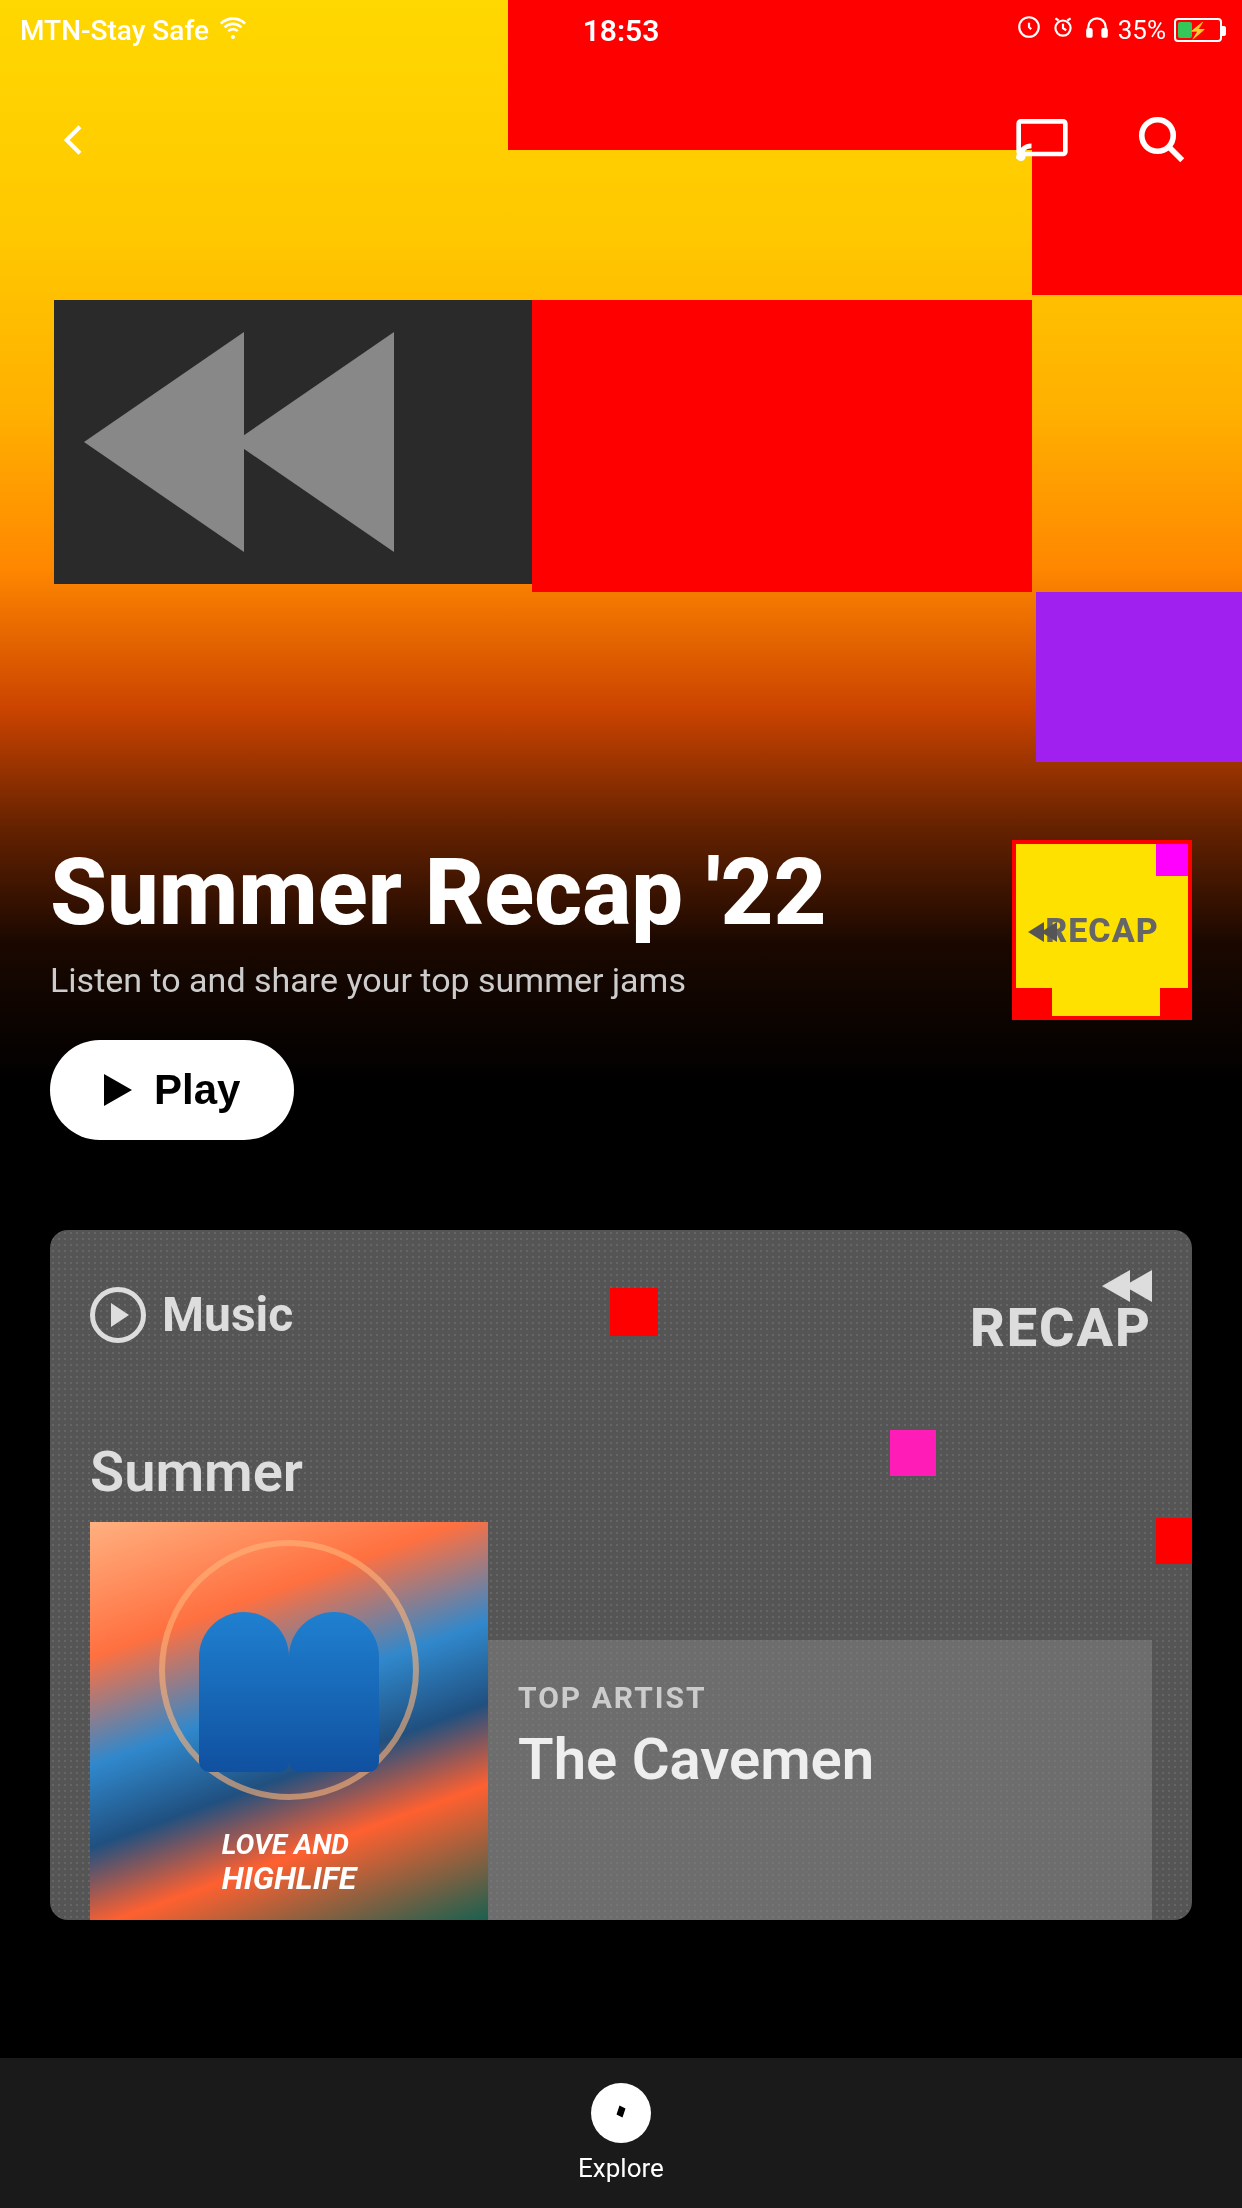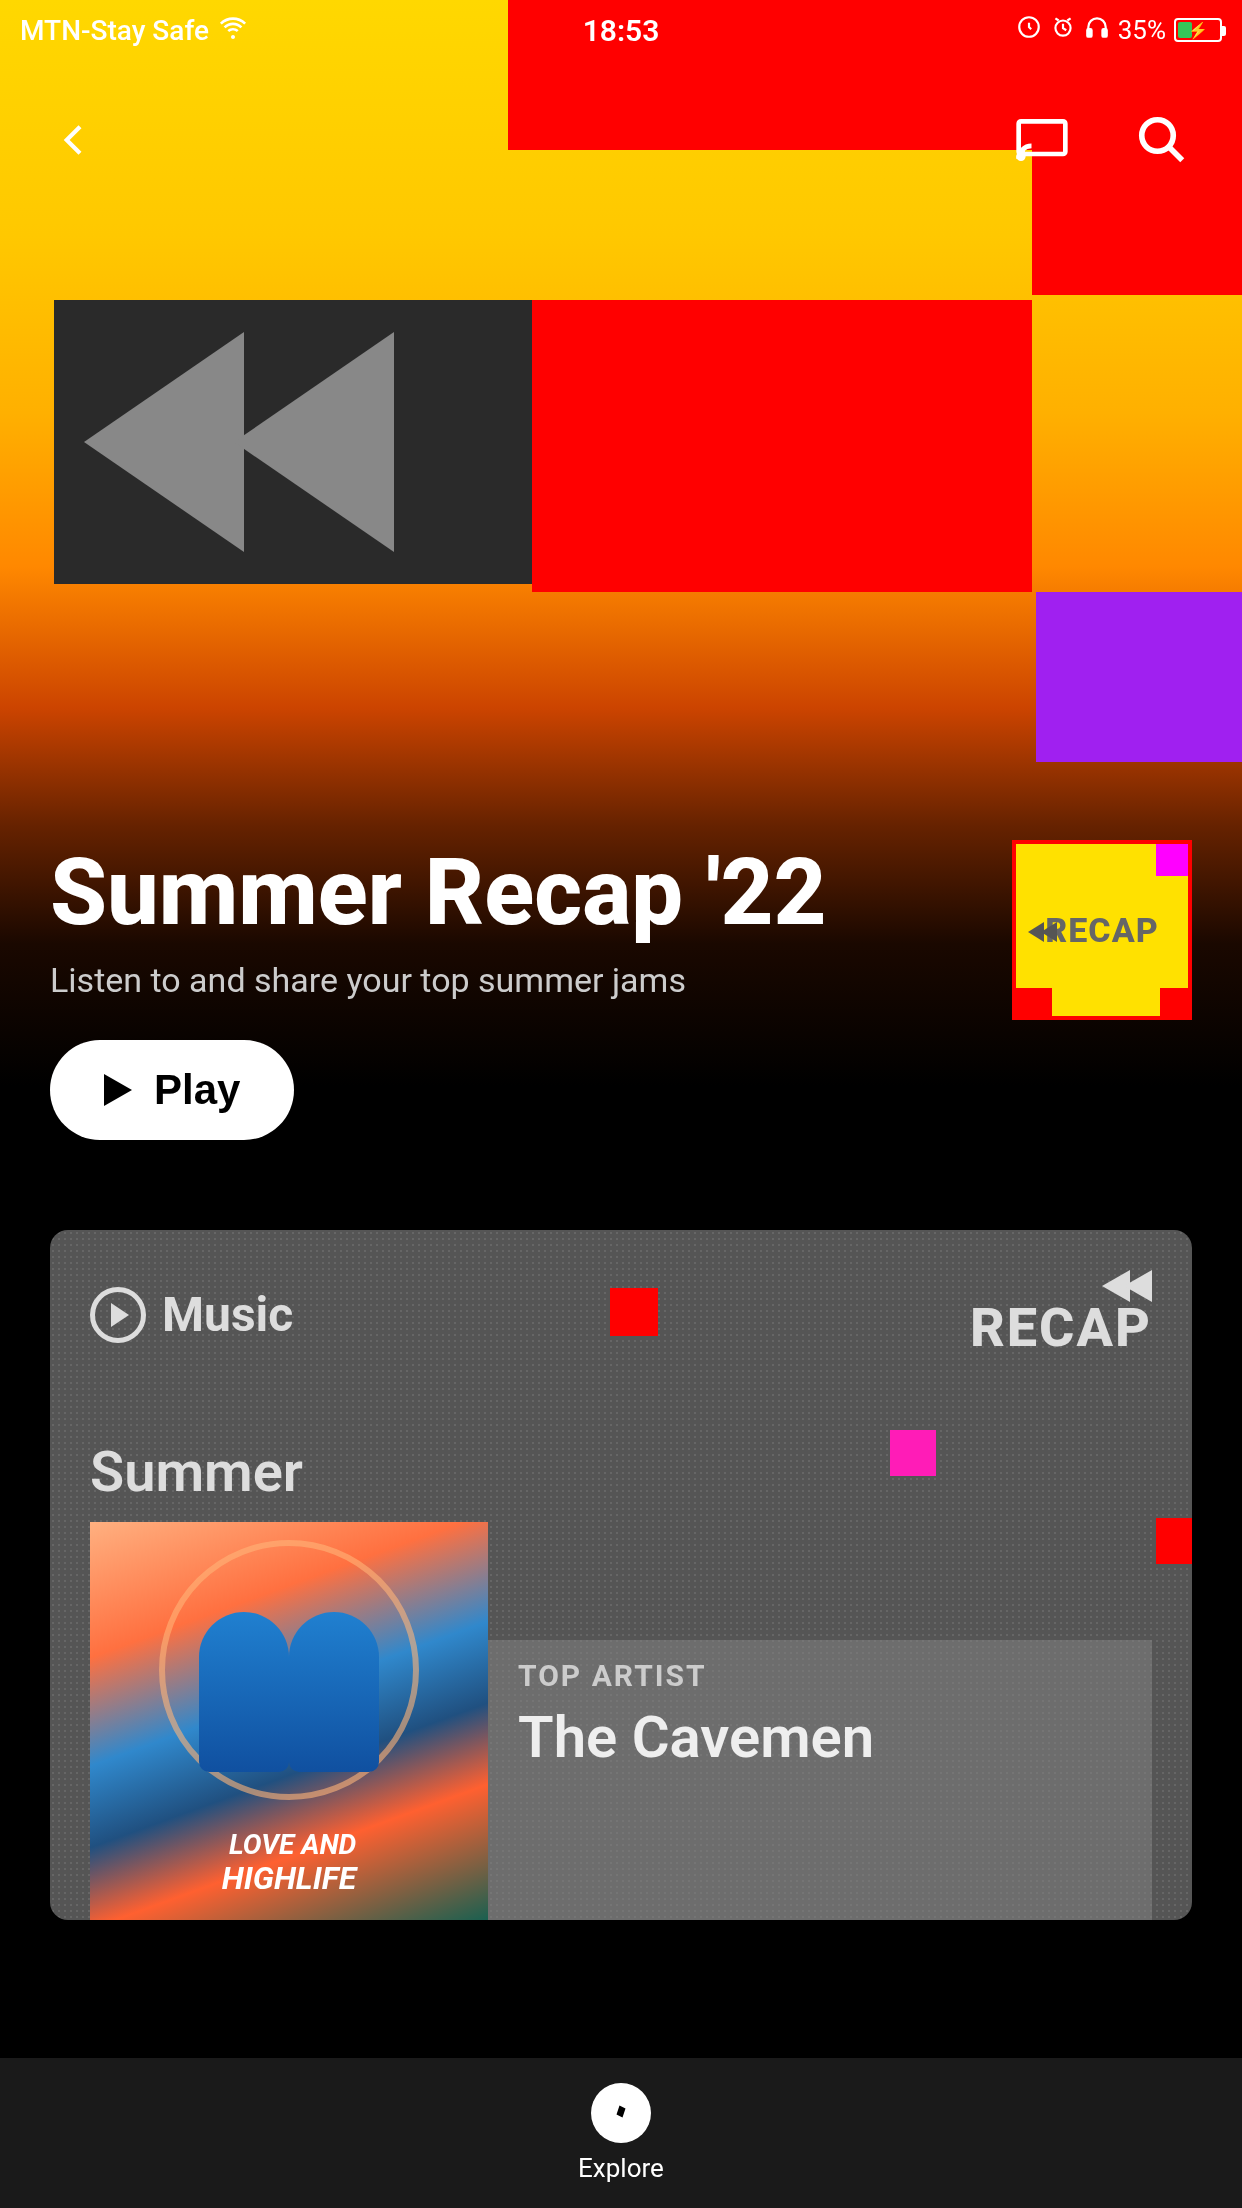--- a/index.html
+++ b/index.html
@@ -66,23 +66,23 @@
   .card-sq { position: absolute; }
   .card-sq.s1 { top: 58px; left: 560px; width: 48px; height: 48px; background: #ff0000; }
   .card-sq.s2 { top: 200px; left: 840px; width: 46px; height: 46px; background: #ff1cb7; }
   .card-sq.s3 { top: 288px; right: 0; width: 36px; height: 46px; background: #ff0000; }
   
   .artist-row { position: absolute; left: 40px; bottom: 0; right: 40px; display: flex; align-items: stretch; }
   .album-art { width: 398px; height: 398px; background: linear-gradient(160deg, #ffb080 0%, #ff7040 25%, #3088cc 45%, #205080 60%, #ff6030 75%, #1a6050 100%); position: relative; flex-shrink: 0; display: flex; flex-direction: column; align-items: center; justify-content: flex-end; padding-bottom: 24px; }
   .album-art .circle { position: absolute; top: 18px; left: 50%; transform: translateX(-50%); width: 260px; height: 260px; border: 6px solid rgba(255,180,120,0.6); border-radius: 50%; }
   .album-art .figures { position: absolute; top: 90px; left: 50%; transform: translateX(-50%); display: flex; gap: -10px; }
   .album-art .fig { width: 90px; height: 160px; background: linear-gradient(180deg, #2080d0, #1050a0); border-radius: 45px 45px 10px 10px; }
-  .album-art .album-title { font-size: 32px; font-weight: 700; color: #fff; font-style: italic; text-align: right; line-height: 1.1; }
+  .album-art .album-title { font-size: 32px; font-weight: 700; color: #fff; font-style: italic; text-align: left; line-height: 1.1; }
   .album-art .album-title .line1 { font-size: 28px; }
-  .artist-info { flex: 1; background: rgba(130,130,130,0.55); display: flex; flex-direction: column; justify-content: flex-start; padding: 18px 30px; align-self: flex-end; height: 280px; }
+  .artist-info { flex: 1; background: rgba(130,130,130,0.55); display: flex; flex-direction: column; justify-content: flex-start; padding: 40px 30px; align-self: flex-end; height: 280px; }
   .artist-label { font-size: 30px; font-weight: 700; letter-spacing: 2px; color: #ccc; margin-bottom: 10px; }
   .artist-name { font-size: 58px; font-weight: 600; color: #eee; }
 
   
   .bottom-nav { position: absolute; bottom: 0; left: 0; right: 0; height: 150px; background: #1a1a1a; display: flex; }
   .nav-item { flex: 1; display: flex; flex-direction: column; align-items: center; justify-content: center; gap: 10px; cursor: pointer; }
   .nav-item svg { width: 52px; height: 52px; }
   .nav-label { font-size: 26px; color: #fff; }
   .nav-item.active .nav-icon-wrap { background: #fff; border-radius: 50%; width: 60px; height: 60px; display: flex; align-items: center; justify-content: center; }
   .nav-item.active svg { width: 36px; height: 36px; }

